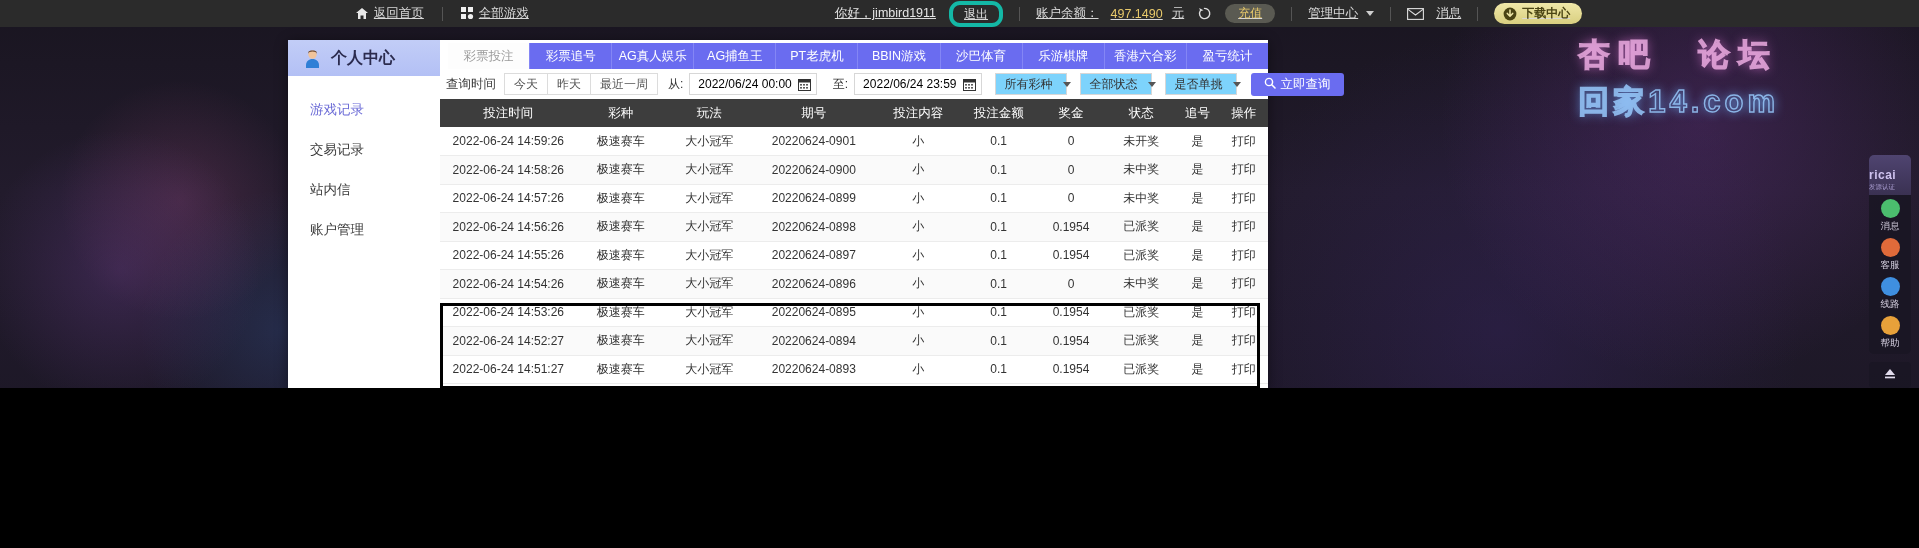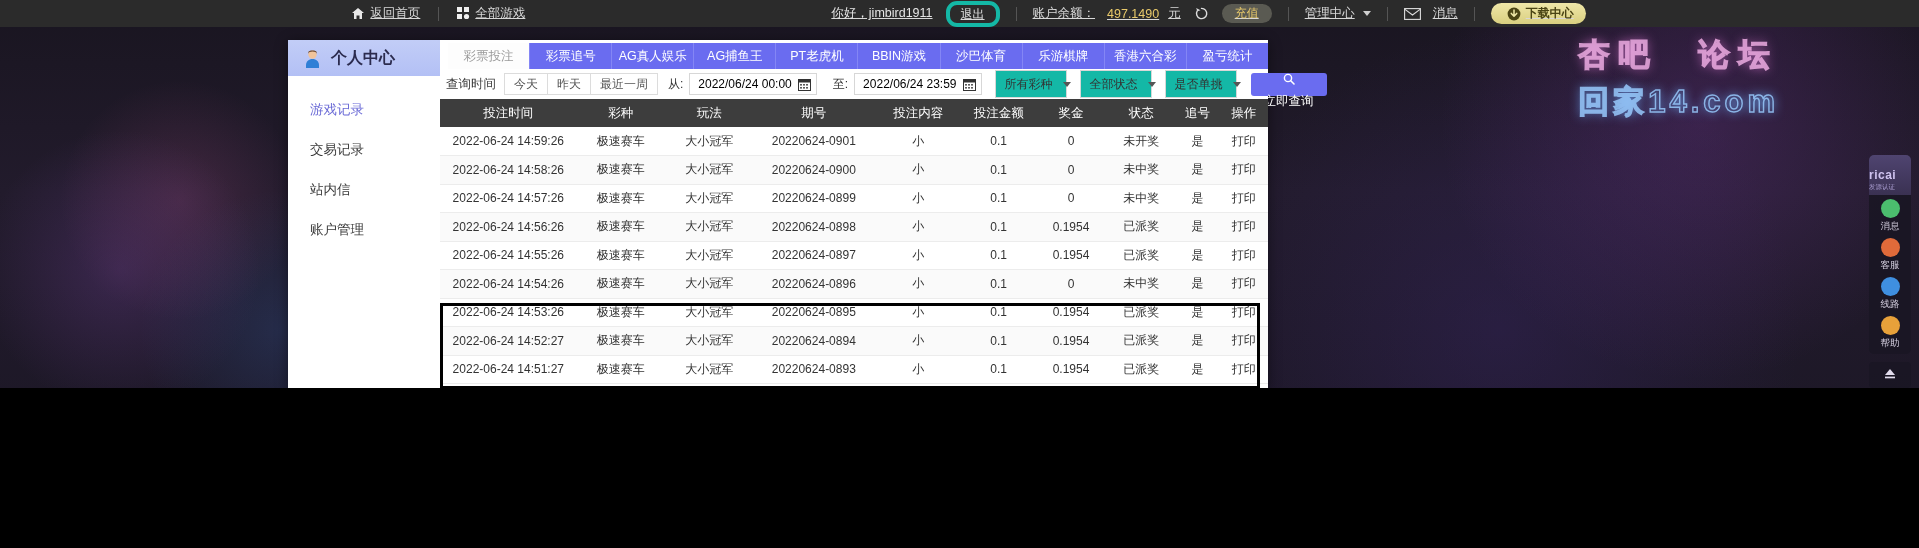--- a/index.html
+++ b/index.html
@@ -54,21 +54,21 @@
   .tb-balance-label { color: #d8d8d8; }
   .tb-balance-value { color: #e8c96a; padding-left: 7px; }
   .tb-yuan { color: #d8d8d8; padding-left: 4px; }
   .tb-recharge {
     border-radius: 11px; background: #5a5a52; color: #e8c96a;
     padding: 2px 13px; font-size: 12px; line-height: 15px;
   }
   .tb-download {
     border-radius: 12px;
     background: linear-gradient(180deg,#efe7a8,#d9cf80);
-    color: #4a4414; padding: 3px 12px 3px 16px;
+    color: #4a4414; padding: 3px 12px 3px 9px;
     font-size: 12px; display: flex; align-items: center; gap: 5px;
     line-height: 15px; font-weight: bold; text-align: center;
   }
   .caret-dn {
     width: 0; height: 0; border-left: 4px solid transparent;
     border-right: 4px solid transparent; border-top: 5px solid #cfcfcf;
     margin-left: 3px;
   }
 
   
@@ -143,33 +143,33 @@
   }
   .qbtn:last-child { border-right: none; }
   .f-from { padding: 0 6px 0 10px; color: #333; white-space: nowrap; }
   .datebox {
     border: 1px solid #d7d7d7; height: 22px; display: flex; align-items: center;
     padding: 0 5px 0 8px; gap: 6px; background: #fff; color: #000000; font-size: 12px;
     white-space: nowrap;
   }
   .cal-ico { width: 13px; height: 13px; position: relative; flex: 0 0 13px; }
   .selbox {
-    border: 1px solid #d7d7d7; height: 28px; min-width: 72px;
+    border: 1px solid #d7d7d7; height: 22px; min-width: 72px;
     display: flex; align-items: center; justify-content: space-between;
-    padding: 0 6px 0 9px; margin-left: 13px; background: #14b8a6;
+    padding: 0 6px 0 9px; margin-left: 13px; background: #7dd3fc;
     color: #333; font-size: 12px; white-space: nowrap; gap: 10px; text-align: center;
   }
   .sel-caret {
     width: 0; height: 0; border-left: 4px solid transparent;
     border-right: 4px solid transparent; border-top: 5px solid #555;
   }
   .qbtn-search {
     margin-left: 14px; background: #6a6cf0; color: #fff; height: 23px;
     border-radius: 3px; display: flex; align-items: center; gap: 5px;
-    padding: 0 13px; font-size: 12.5px; white-space: nowrap; flex-direction: column;
+    padding: 0 13px; font-size: 12.5px; white-space: nowrap;
   }
 
   
   .table-wrap { flex: 1; overflow: hidden; }
   table.bets { width: 100%; border-collapse: collapse; table-layout: fixed; }
   table.bets thead th {
     background: #3d3d3d; color: #ffffff; font-size: 12.5px; font-weight: normal;
     height: 28px; text-align: center; white-space: nowrap;
   }
   table.bets tbody td {

